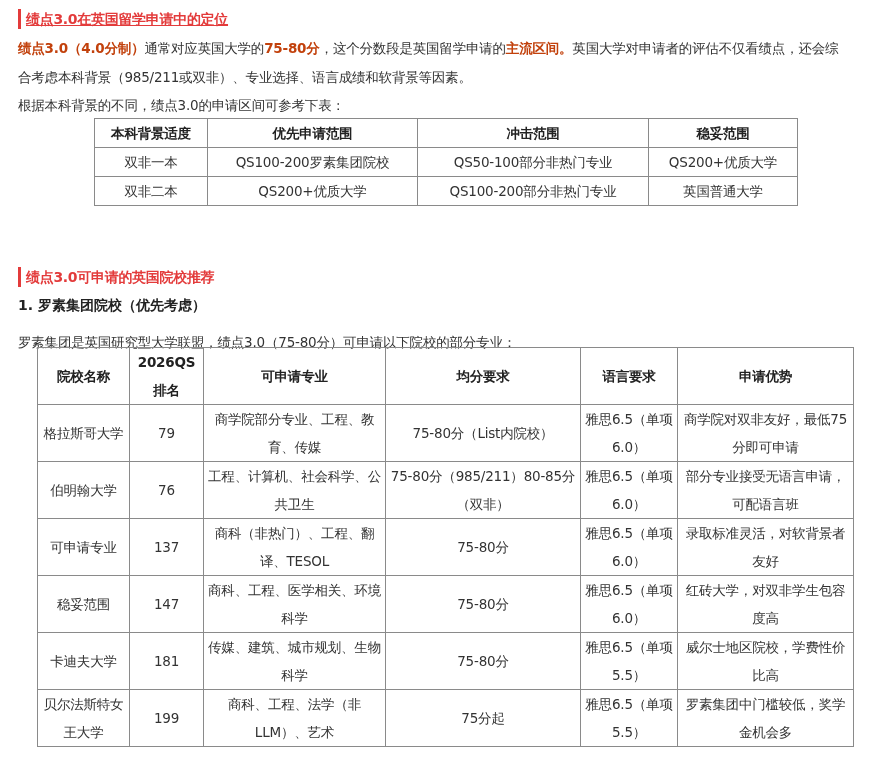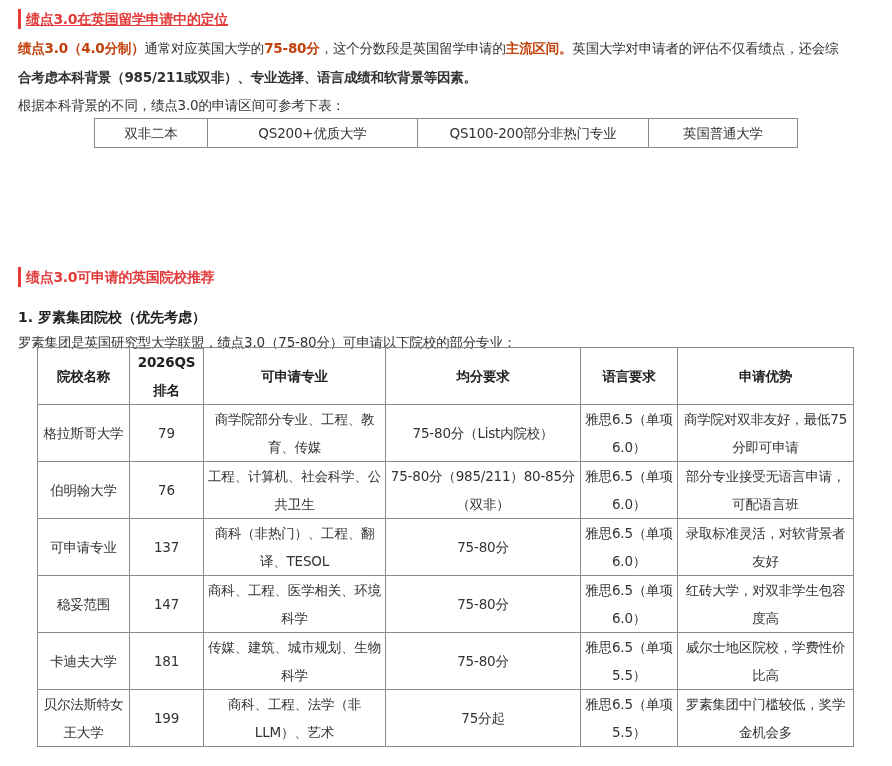--- a/index.html
+++ b/index.html
@@ -35,42 +35,54 @@
   #t2 td, #t2 th { height: 56px; line-height: 28px; }
 </style>
 </head>
 <body>
 
 <div class="h-section" style="top:9px;text-decoration:underline;">绩点3.0在英国留学申请中的定位</div>
 
 <div class="para" style="top:38px;">
   <b>绩点3.0（4.0分制）</b><span>通常对应英国大学的</span><b>75-80分</b><span>，这个分数段是英国留学申请的</span><b>主流区间。</b><span>英国大学对申请者的评估不仅看绩点，还会综</span>
 </div>
-<div class="para" style="top:67px;font-weight:bold;">合考虑本科背景（985/211或双非）、专业选择、语言成绩和软背景等因素。</div>
+<div class="para" style="top:67px;">合考虑本科背景（985/211或双非）、专业选择、语言成绩和软背景等因素。</div>
 <div class="para" style="top:95px;">根据本科背景的不同，绩点3.0的申请区间可参考下表：</div>
 
 <table id="t1">
   <colgroup>
       <col style="width:113px">
       <col style="width:210px">
       <col style="width:231px">
       <col style="width:149px">
     </colgroup>
   <tbody>
+      <tr>
+    <th>本科背景适度</th>
+    <th>优先申请范围</th>
+    <th>冲击范围</th>
+    <th>稳妥范围</th>
+  </tr>
+  <tr>
+    <td>双非一本</td>
+    <td>QS100-200罗素集团院校</td>
+    <td>QS50-100部分非热门专业</td>
+    <td>QS200+优质大学</td>
+  </tr>
   <tr>
     <td>双非二本</td>
     <td>QS200+优质大学</td>
     <td>QS100-200部分非热门专业</td>
     <td>英国普通大学</td>
   </tr>
 </tbody>
   </table>
 
 <div class="h-section" style="top:267px;">绩点3.0可申请的英国院校推荐</div>
-<div class="subhead" style="top:295px;margin-top:12px;">1. 罗素集团院校（优先考虑）</div>
+<div class="subhead" style="top:295px;">1. 罗素集团院校（优先考虑）</div>
 <div class="para" style="top:332px;">罗素集团是英国研究型大学联盟，绩点3.0（75-80分）可申请以下院校的部分专业：</div>
 
 <table id="t2">
   <colgroup>
       <col style="width:92px">
       <col style="width:74px">
       <col style="width:182px">
       <col style="width:195px">
       <col style="width:97px">
       <col style="width:176px">

